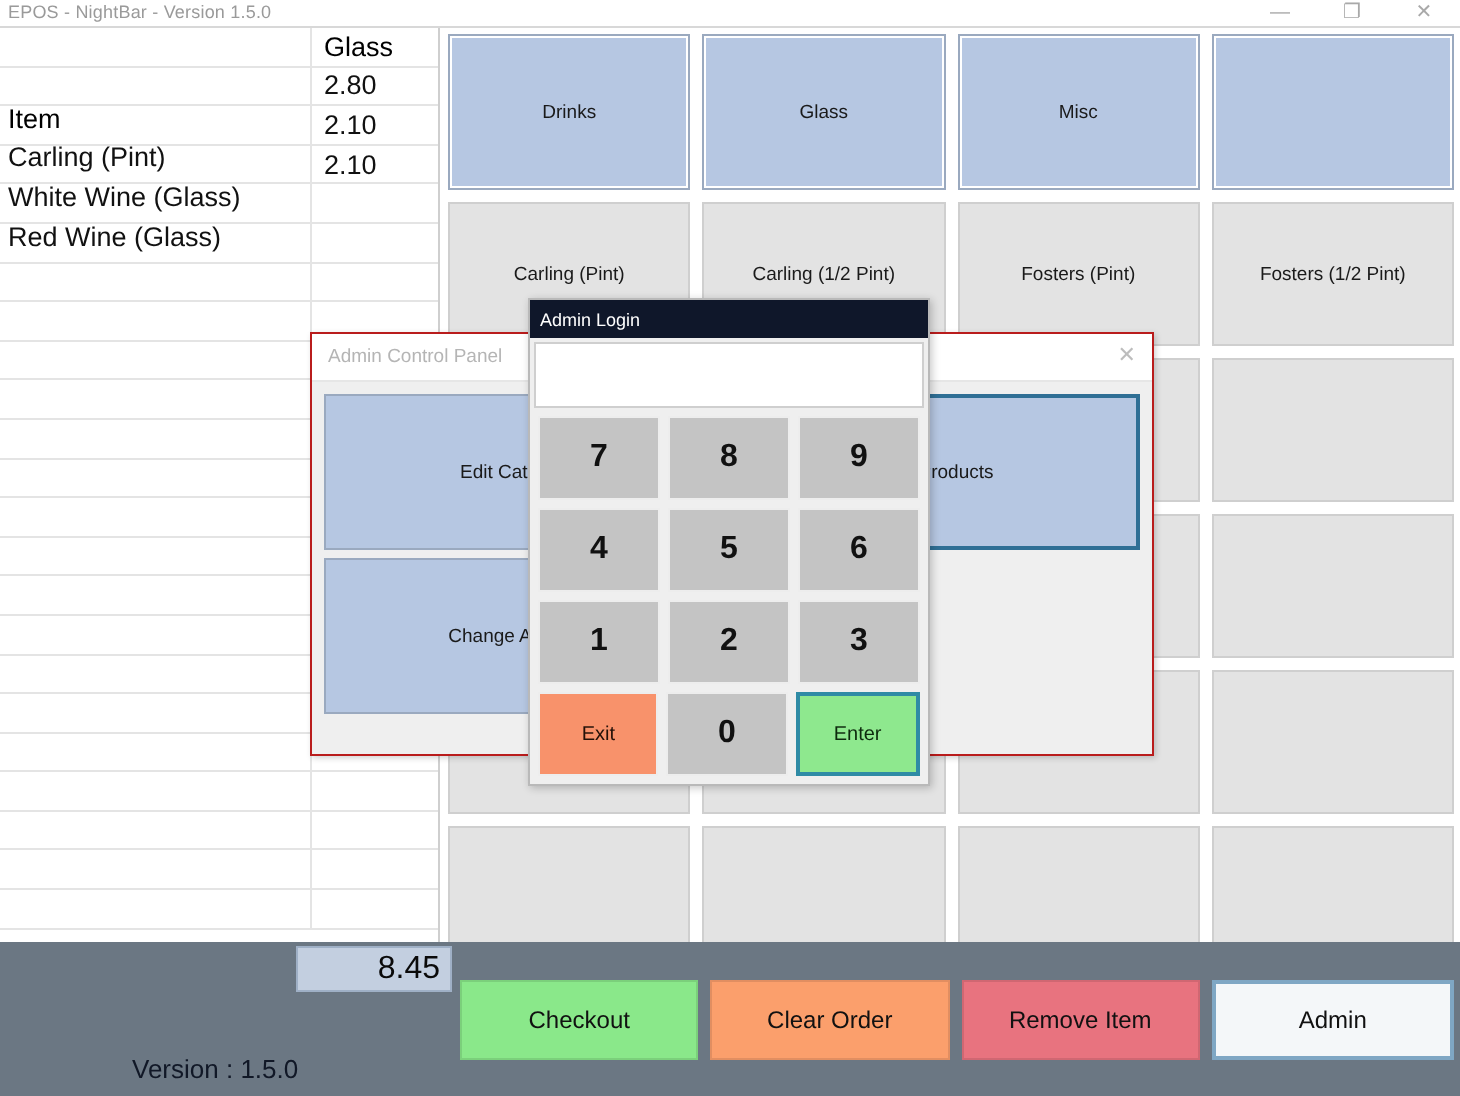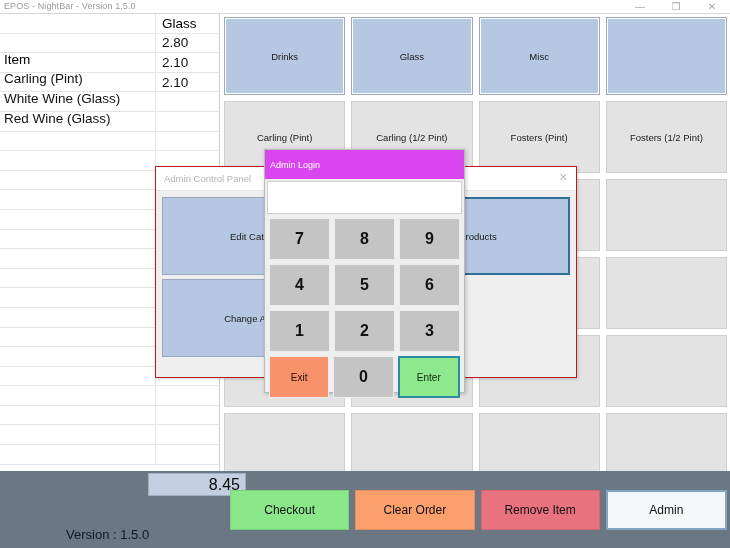--- a/index.html
+++ b/index.html
@@ -96,21 +96,21 @@
   .gcell.blank { color: transparent; }
 
   
   .bottombar {
     position: absolute; left: 0; top: 471px;
     width: 730px; height: 77px;
     background: #6b7783;
   }
   .totalbox {
     position: absolute; left: 148px; top: 473px;
-    width: 98px; height: 23px;
+    width: 78px; height: 23px;
     background: #c3cfe0;
     border: 1px solid #9fb0c6;
     display: flex; align-items: center; justify-content: flex-end;
     padding-right: 5px;
     font-size: 16px; color: #0a0a0a;
   }
   .versiontext {
     position: absolute; left: 66px; top: 527px;
     font-size: 13px; color: #111827;
     white-space: nowrap;
@@ -170,21 +170,21 @@
 
   
   .login {
     position: absolute; left: 264px; top: 149px;
     width: 201px; height: 244px;
     background: #efefef;
     border: 1px solid #b9b9b9;
     box-shadow: 1px 1px 4px rgba(0,0,0,0.22);
   }
   .login-title {
-    height: 29px; background: #d946ef;
+    height: 19px; background: #0f172a;
     display: flex; align-items: center;
     padding-left: 5px;
   }
   .login-title-text { font-size: 9px; color: #ffffff; white-space: nowrap; }
   .login-input {
     margin: 2px 2px 0 2px;
     height: 33px; background: #ffffff;
     border: 1px solid #cfcfcf;
   }
   .keypad { padding: 2px; }

